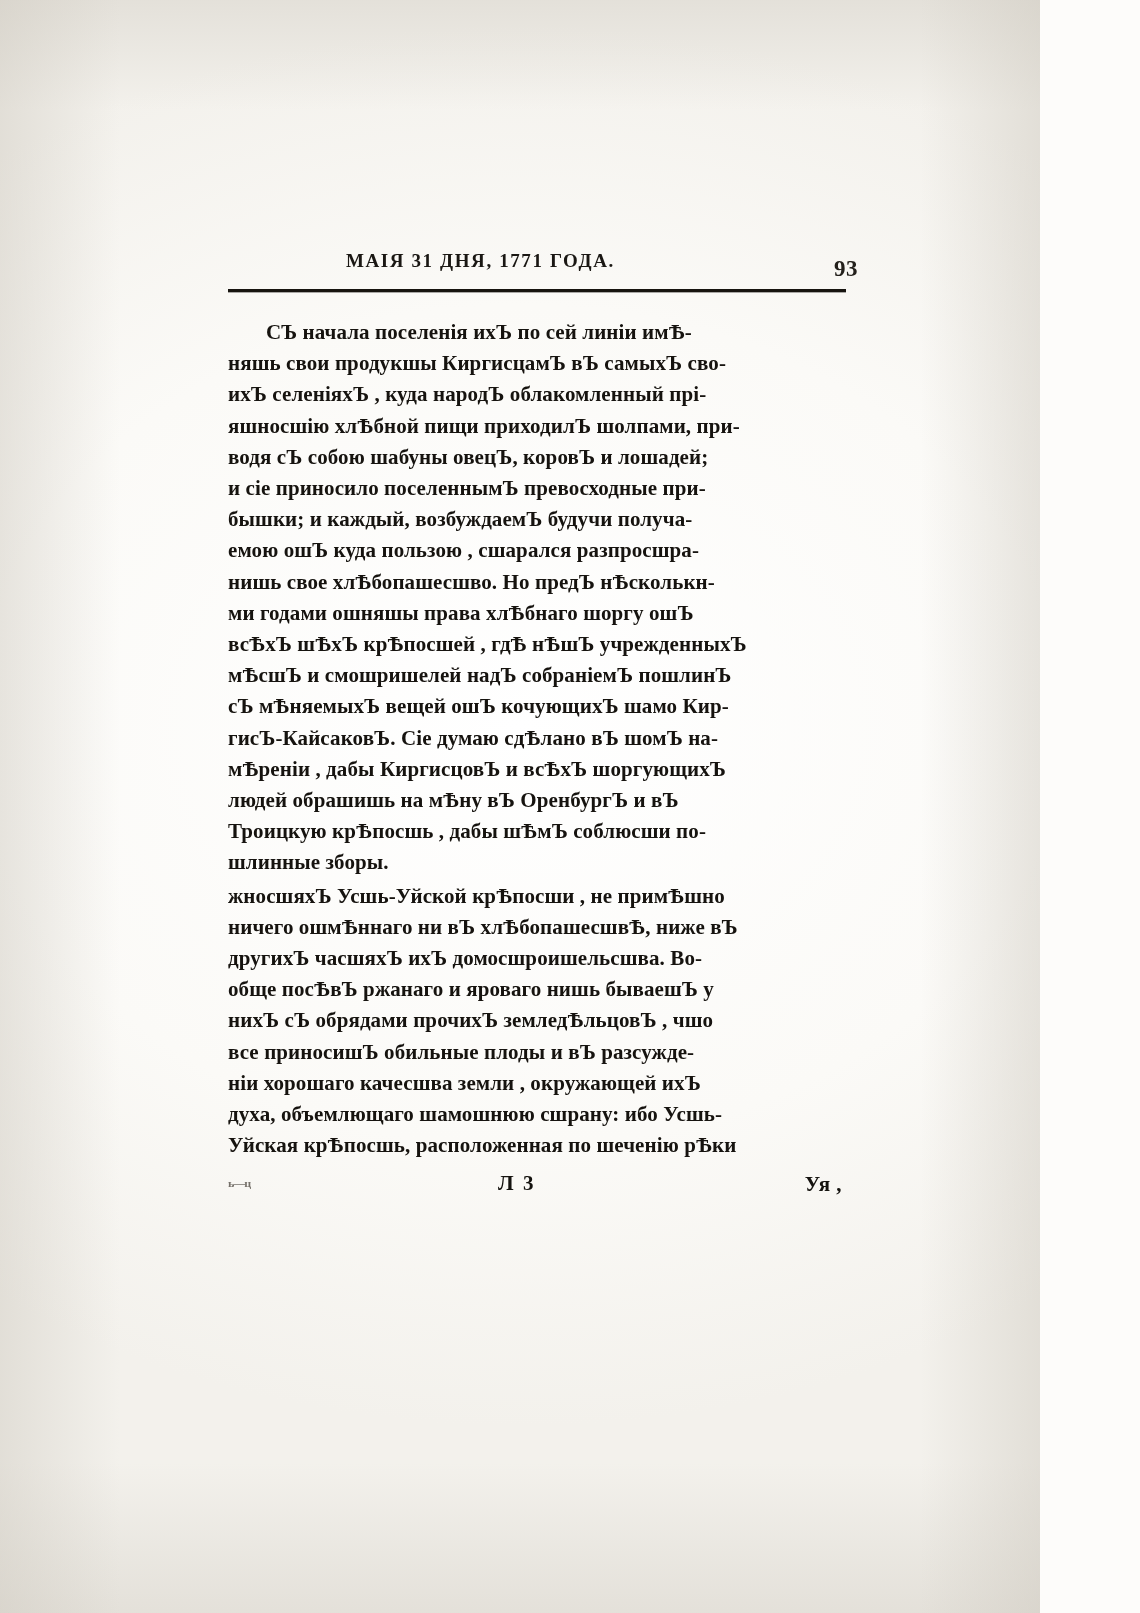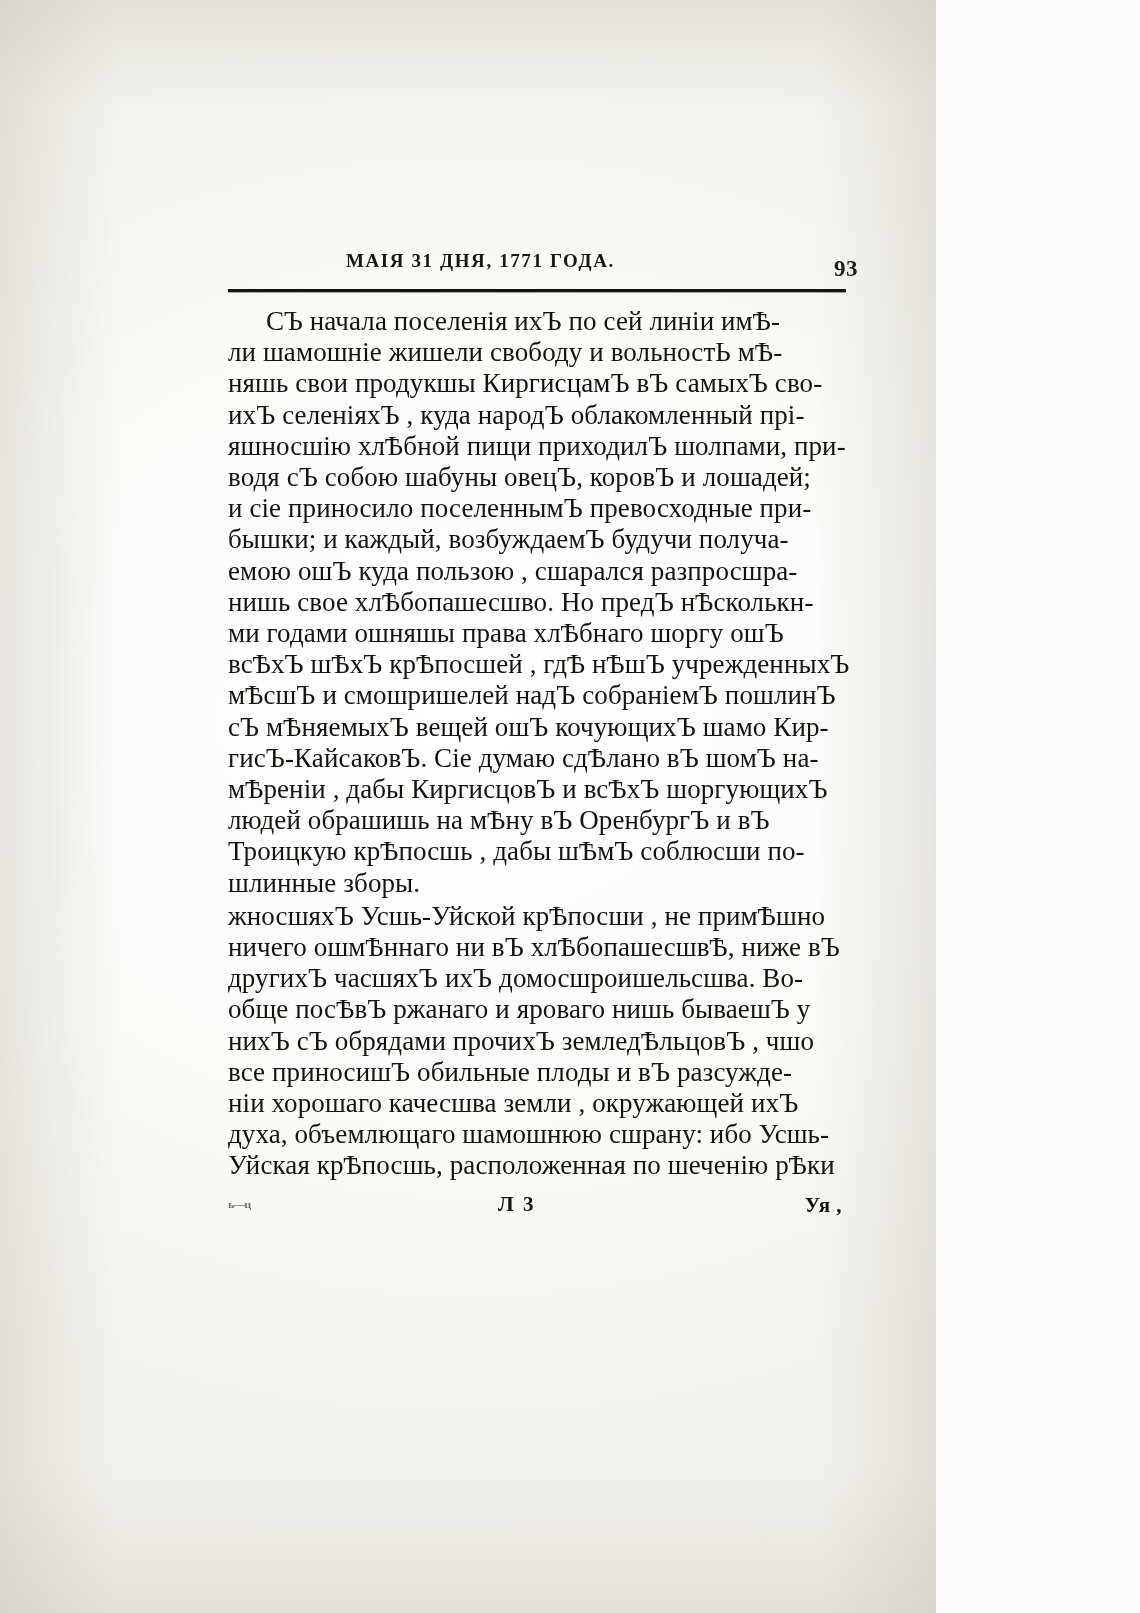--- a/index.html
+++ b/index.html
@@ -19,21 +19,21 @@
   .scan {
     position: absolute;
     inset: 0;
     background: #fdfcfa;
   }
 
   .page-area {
     position: absolute;
     left: 0;
     top: 0;
-    width: 936px;
+    width: 1040px;
     height: 1613px;
     background:
       radial-gradient(ellipse 900px 700px at 50% 45%, #ffffff 0%, #fbfaf7 60%, #f3f1ec 100%);
   }
 
   
   .text-block {
     position: absolute;
     left: 228px;
     top: 250px;
@@ -68,25 +68,25 @@
 
   .rule {
     margin-top: 9px;
     width: 100%;
     height: 3px;
     background: #17140f;
     box-shadow: 0 1px 0 rgba(20,18,14,0.35);
   }
 
   .body-text {
-    margin-top: 14px;
-    font-size: 27px;
+    margin-top: 25px;
+    font-size: 21px;
     line-height: 31.2px;
     color: #16130f;
-    font-weight: 400;
+    font-weight: 700;
     letter-spacing: 0.1px;
   }
 
   .para {
     margin: 0;
     text-align: justify;
     text-align-last: left;
   }
   .para + .para {
     margin-top: 2px;
@@ -160,21 +160,20 @@
         <div class="rh-inner">МАІЯ 31 ДНЯ, 1771 ГОДА.</div>
         <div class="page-number">93</div>
       </div>
 
       <div class="rule"></div>
 
       <div class="body-text">
 
         <p class="para">
           <span class="line"><span class="indent"></span><span>СЪ начала поселенія ихЪ по сей линіи имѢ-</span></span>
-          <span class="line">ли шамошніе жишели свободу и вольностЬ мѢ-</span>
           <span class="line">няшь свои продукшы КиргисцамЪ вЪ самыхЪ сво-</span>
           <span class="line">ихЪ селеніяхЪ , куда народЪ облакомленный прі-</span>
           <span class="line">яшносшію хлѢбной пищи приходилЪ шолпами, при-</span>
           <span class="line">водя сЪ собою шабуны овецЪ, коровЪ и лошадей;</span>
           <span class="line">и сіе приносило поселеннымЪ превосходные при-</span>
           <span class="line">бышки; и каждый, возбуждаемЪ будучи получа-</span>
           <span class="line">емою ошЪ куда пользою , сшарался разпросшра-</span>
           <span class="line">нишь свое хлѢбопашесшво.    Но предЪ нѢсколькн-</span>
           <span class="line">ми годами ошняшы права хлѢбнаго шоргу ошЪ</span>
           <span class="line">всѢхЪ шѢхЪ крѢпосшей , гдѢ нѢшЪ учрежденныхЪ</span>

